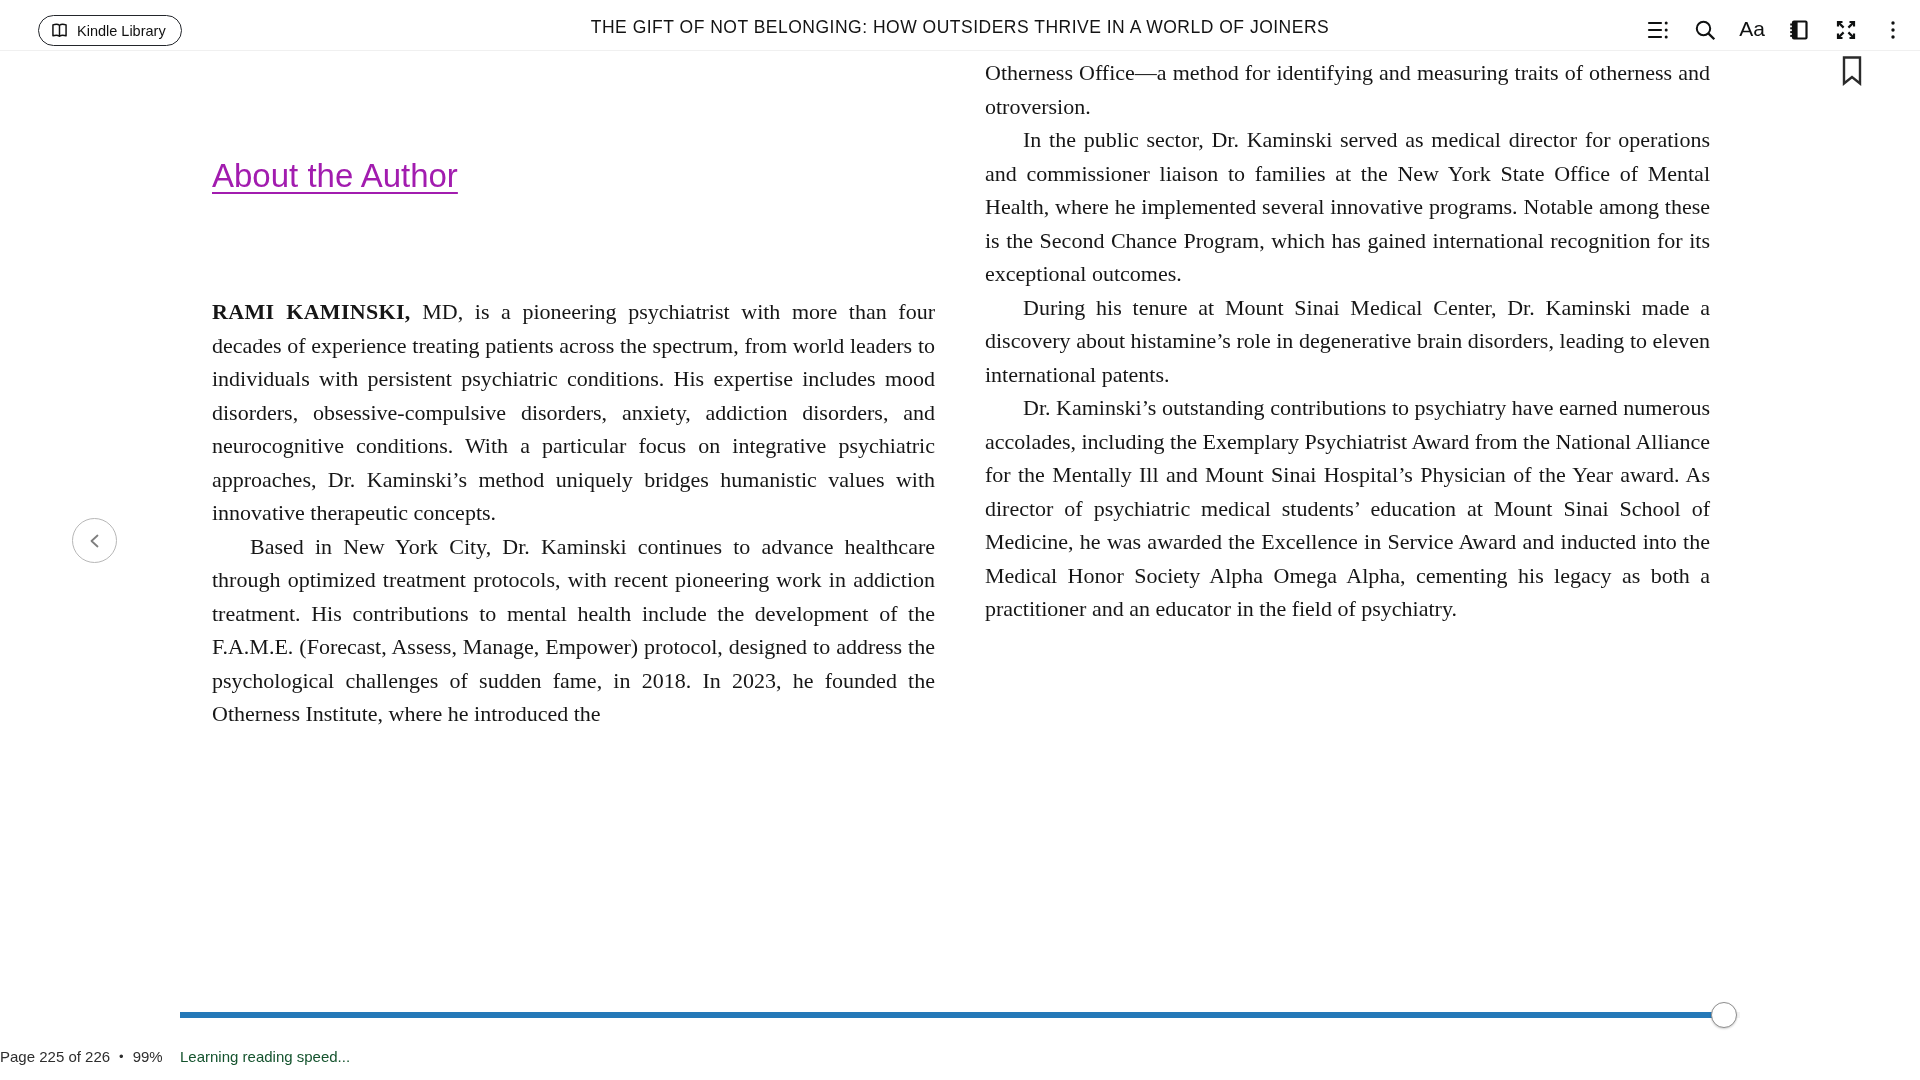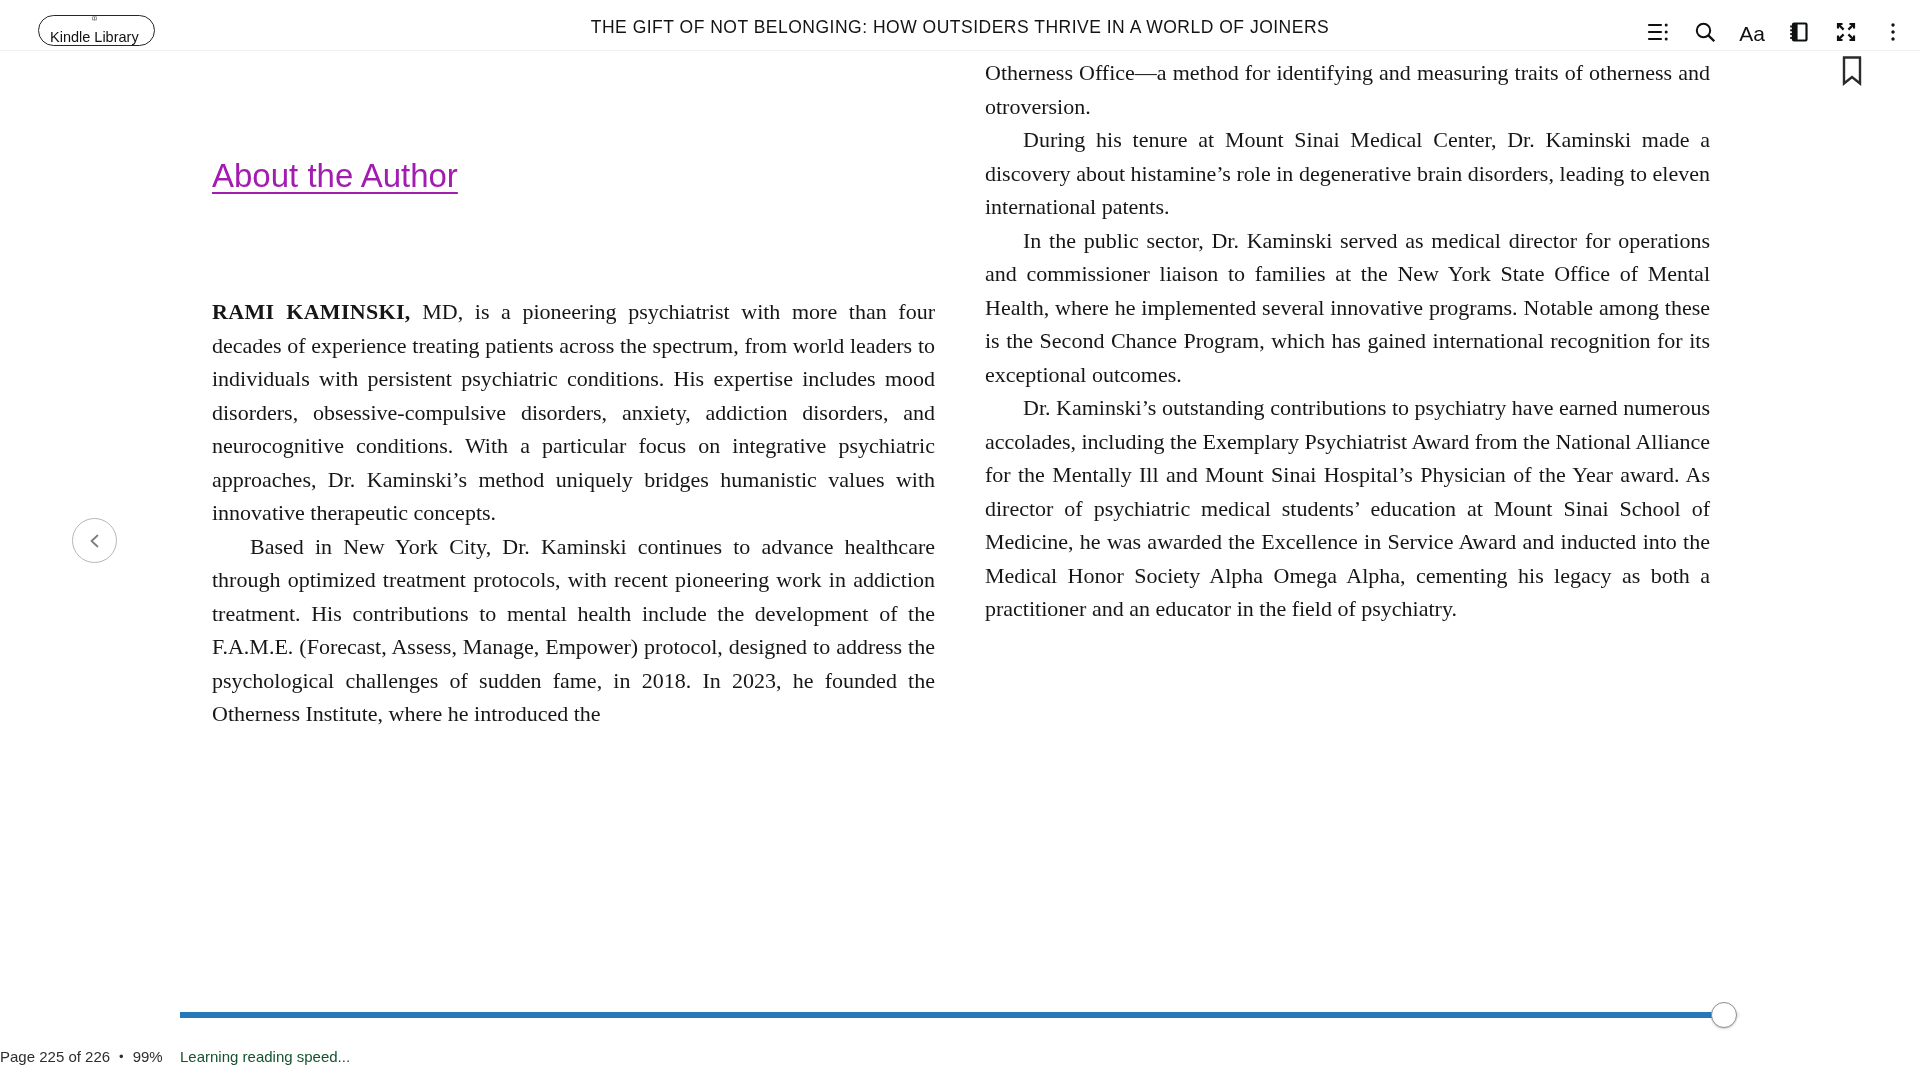--- a/index.html
+++ b/index.html
@@ -4,26 +4,26 @@
 <style>
   html,body{margin:0;padding:0;background:#ffffff;}
   .screen{position:relative;width:1920px;height:1080px;background:#ffffff;overflow:hidden;
           font-family:"Liberation Sans",sans-serif;color:#141414;}
 
   
   .toolbar{position:absolute;left:0;top:0;width:1920px;height:50px;background:#ffffff;
            border-bottom:1px solid #f0f0f0;}
   .lib-btn{position:absolute;left:38px;top:15px;height:31px;display:flex;align-items:center;gap:8px;
            padding:0 15px 0 11px;background:#ffffff;border:1px solid #23262b;border-radius:16px;
-           font-family:"Liberation Sans",sans-serif;font-size:14.5px;color:#111;cursor:pointer;flex-direction:column;}
+           font-family:"Liberation Sans",sans-serif;font-size:14.5px;color:#111;cursor:pointer;}
   .lib-btn svg{display:block;}
   .book-title{position:absolute;left:0;top:17px;width:1920px;text-align:center;
               font-size:17.5px;letter-spacing:.5px;color:#131313;white-space:nowrap;}
   .tb-icons{position:absolute;right:14px;top:18px;display:flex;align-items:center;gap:21px;}
-  .icon-btn{width:26px;height:26px;display:flex;align-items:flex-end;justify-content:center;
+  .icon-btn{width:26px;height:26px;display:flex;align-items:flex-start;justify-content:center;
             background:transparent;border:none;padding:0;cursor:pointer;color:#0f1111;}
   .aa{font-family:"Liberation Sans",sans-serif;font-size:21px;font-weight:500;color:#0f1111;line-height:1;}
 
   
   .bookmark-btn{position:absolute;left:1840px;top:56px;width:24px;height:32px;background:transparent;
                 border:none;padding:0;cursor:pointer;}
 
   
   .prev-btn{position:absolute;left:72px;top:518px;width:45px;height:45px;border-radius:50%;
             background:#ffffff;border:1px solid #b7b7b7;display:flex;align-items:center;justify-content:center;
@@ -137,22 +137,22 @@
 
   <main>
     <section class="col col-left">
       <h1 class="chapter-heading">About the Author</h1>
       <p class="p-first"><span class="lead">RAMI KAMINSKI,</span><span> MD, is a pioneering psychiatrist with more than four decades of experience treating patients across the spectrum, from world leaders to individuals with persistent psychiatric conditions. His expertise includes mood disorders, obsessive-compulsive disorders, anxiety, addiction disorders, and neurocognitive conditions. With a particular focus on integrative psychiatric approaches, Dr. Kaminski’s method uniquely bridges humanistic values with innovative therapeutic concepts.</span></p>
       <p class="indent">Based in New York City, Dr. Kaminski continues to advance healthcare through optimized treatment protocols, with recent pioneering work in addiction treatment. His contributions to mental health include the development of the F.A.M.E. (Forecast, Assess, Manage, Empower) protocol, designed to address the psychological challenges of sudden fame, in 2018. In 2023, he founded the Otherness Institute, where he introduced the</p>
     </section>
 
     <section class="col col-right">
       <p>Otherness Office—a method for identifying and measuring traits of otherness and otroversion.</p>
+      <p class="indent">In the public sector, Dr. Kaminski served as medical director for operations and commissioner liaison to families at the New York State Office of Mental Health, where he implemented several innovative programs. Notable among these is the Second Chance Program, which has gained international recognition for its exceptional outcomes.</p>
       <p class="indent">During his tenure at Mount Sinai Medical Center, Dr. Kaminski made a discovery about histamine’s role in degenerative brain disorders, leading to eleven international patents.</p>
-      <p class="indent">In the public sector, Dr. Kaminski served as medical director for operations and commissioner liaison to families at the New York State Office of Mental Health, where he implemented several innovative programs. Notable among these is the Second Chance Program, which has gained international recognition for its exceptional outcomes.</p>
       <p class="indent">Dr. Kaminski’s outstanding contributions to psychiatry have earned numerous accolades, including the Exemplary Psychiatrist Award from the National Alliance for the Mentally Ill and Mount Sinai Hospital’s Physician of the Year award. As director of psychiatric medical students’ education at Mount Sinai School of Medicine, he was awarded the Excellence in Service Award and inducted into the Medical Honor Society Alpha Omega Alpha, cementing his legacy as both a practitioner and an educator in the field of psychiatry.</p>
     </section>
   </main>
 
   <div class="track">
     <div class="fill"></div>
     <div class="knob"></div>
   </div>
   <div class="status-left">Learning reading speed...</div>
   <div class="page-info">

